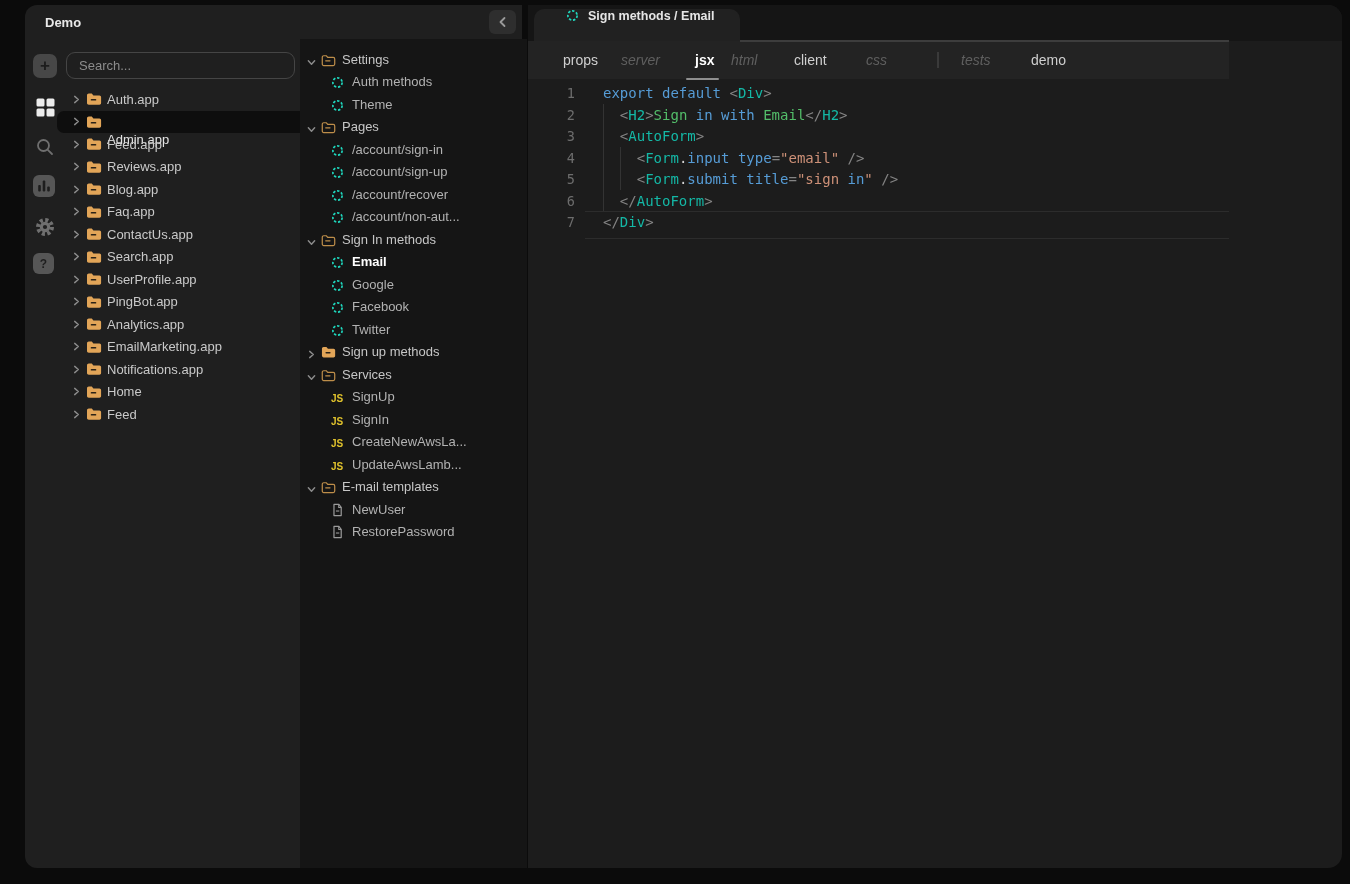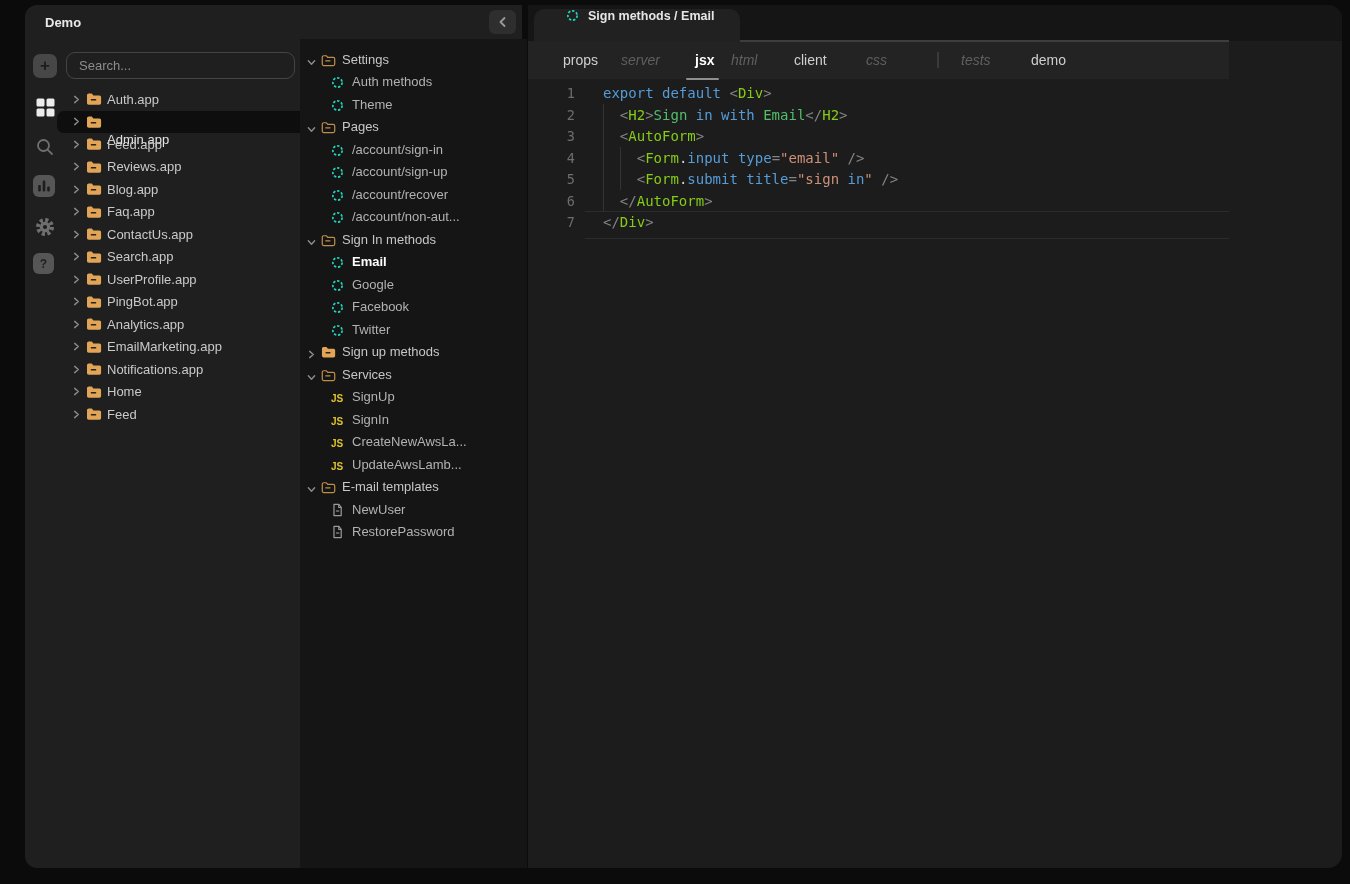--- a/index.html
+++ b/index.html
@@ -61,21 +61,21 @@
   .ctab{position:absolute;top:0;height:38px;line-height:38px;font-size:14px;color:#cfcfcf;cursor:pointer;}
   .ctab.dim{color:#5f5f5f;font-style:italic;}
   .ctab.active{color:#ffffff;font-weight:bold;}
   .tab-divider{position:absolute;top:11px;width:1.5px;height:16px;background:#3a3a3a;}
   .jsx-underline{position:absolute;top:73px;left:158px;width:33px;height:2px;background:#8f8f8f;border-radius:1px;}
 
   .editor{position:absolute;top:77.5px;left:0;right:0;font-family:"DejaVu Sans Mono",monospace;font-size:14px;}
   .cline{height:21.5px;display:flex;align-items:center;}
   .lnum{width:47px;text-align:right;color:#6d6d6d;flex:0 0 auto;font-size:13.5px;}
   .lcode{padding-left:28px;white-space:pre;}
-  .tk-kw{color:#569CD6;} .tk-tag{color:#84cc16;} .tk-txt{color:#53BE6A;}
+  .tk-kw{color:#569CD6;} .tk-tag{color:#14b8a6;} .tk-txt{color:#53BE6A;}
   .tk-str{color:#CE9178;} .tk-p{color:#848484;} .tk-pl{color:#d4d4d4;}
   .indent-guide{position:absolute;width:1px;background:#333333;}
   .active-line-border{position:absolute;left:57px;width:644px;height:1px;background:#2c2c2c;}
 </style>
 </head>
 <body>
 
 <div class="stage">
   <div class="window">
 

